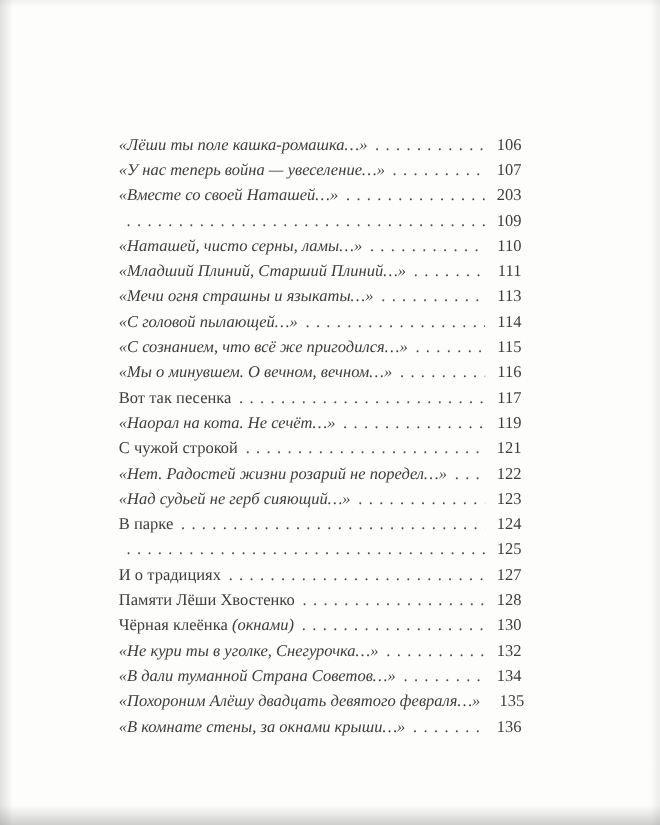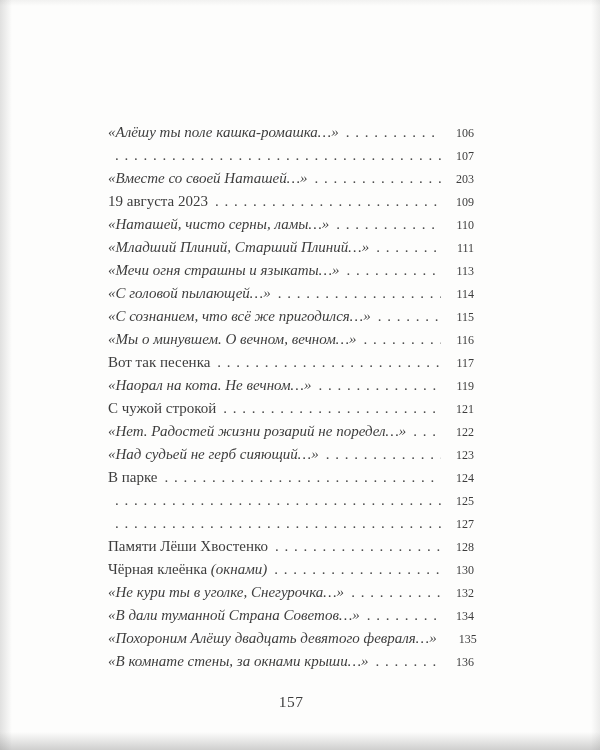--- a/index.html
+++ b/index.html
@@ -75,21 +75,21 @@
     overflow: hidden;
     margin: 0 5px 0 7px;
     letter-spacing: 1px;
     color: #4a4a4a;
     white-space: nowrap;
   }
   .pagenum {
     flex: 0 0 auto;
     min-width: 28px;
     text-align: right;
-    font-size: 12px;
+    font-size: 15px;
   }
   .folio {
     position: absolute;
     top: 693px;
     left: 108px;
     width: 366px;
     text-align: center;
     font-size: 15.5px;
     letter-spacing: 0.5px;
     color: #3d3d3d;
@@ -99,35 +99,35 @@
 <body>
 
 <div class="page">
   <div class="edge-top"></div>
   <div class="edge-left"></div>
   <div class="edge-right"></div>
   <div class="edge-bottom"></div>
 
   <div class="toc">
       <div class="toc-row">
-        <span class="title"><span class="it">«Алёшу ты поле кашка-ромашка…»</span></span>
+        <span class="title"><span class="it">«Лёши ты поле кашка-ромашка…»</span></span>
         <span class="leader">. . . . . . . . . . . . . . . . . . . . . . . . . . . . . . . . . . . . . . . . . . . . . . . . . . . . . . . . . . . . . . . . . . . . . . . . . . . . . . . . </span>
         <span class="pagenum">106</span>
       </div>
       <div class="toc-row">
+        <span class="title"><span class="it">«У нас теперь война — увеселение…»</span></span>
         <span class="leader">. . . . . . . . . . . . . . . . . . . . . . . . . . . . . . . . . . . . . . . . . . . . . . . . . . . . . . . . . . . . . . . . . . . . . . . . . . . . . . . . </span>
         <span class="pagenum">107</span>
       </div>
       <div class="toc-row">
         <span class="title"><span class="it">«Вместе со своей Наташей…»</span></span>
         <span class="leader">. . . . . . . . . . . . . . . . . . . . . . . . . . . . . . . . . . . . . . . . . . . . . . . . . . . . . . . . . . . . . . . . . . . . . . . . . . . . . . . . </span>
         <span class="pagenum">203</span>
       </div>
       <div class="toc-row">
-        <span class="title"><span>19 августа 2023</span></span>
         <span class="leader">. . . . . . . . . . . . . . . . . . . . . . . . . . . . . . . . . . . . . . . . . . . . . . . . . . . . . . . . . . . . . . . . . . . . . . . . . . . . . . . . </span>
         <span class="pagenum">109</span>
       </div>
       <div class="toc-row">
         <span class="title"><span class="it">«Наташей, чисто серны, ламы…»</span></span>
         <span class="leader">. . . . . . . . . . . . . . . . . . . . . . . . . . . . . . . . . . . . . . . . . . . . . . . . . . . . . . . . . . . . . . . . . . . . . . . . . . . . . . . . </span>
         <span class="pagenum">110</span>
       </div>
       <div class="toc-row">
         <span class="title"><span class="it">«Младший Плиний, Старший Плиний…»</span></span>
@@ -153,21 +153,21 @@
         <span class="title"><span class="it">«Мы о минувшем. О вечном, вечном…»</span></span>
         <span class="leader">. . . . . . . . . . . . . . . . . . . . . . . . . . . . . . . . . . . . . . . . . . . . . . . . . . . . . . . . . . . . . . . . . . . . . . . . . . . . . . . . </span>
         <span class="pagenum">116</span>
       </div>
       <div class="toc-row">
         <span class="title"><span>Вот так песенка</span></span>
         <span class="leader">. . . . . . . . . . . . . . . . . . . . . . . . . . . . . . . . . . . . . . . . . . . . . . . . . . . . . . . . . . . . . . . . . . . . . . . . . . . . . . . . </span>
         <span class="pagenum">117</span>
       </div>
       <div class="toc-row">
-        <span class="title"><span class="it">«Наорал на кота. Не вечном…»</span></span>
+        <span class="title"><span class="it">«Наорал на кота. Не сечёт…»</span></span>
         <span class="leader">. . . . . . . . . . . . . . . . . . . . . . . . . . . . . . . . . . . . . . . . . . . . . . . . . . . . . . . . . . . . . . . . . . . . . . . . . . . . . . . . </span>
         <span class="pagenum">119</span>
       </div>
       <div class="toc-row">
         <span class="title"><span>С чужой строкой</span></span>
         <span class="leader">. . . . . . . . . . . . . . . . . . . . . . . . . . . . . . . . . . . . . . . . . . . . . . . . . . . . . . . . . . . . . . . . . . . . . . . . . . . . . . . . </span>
         <span class="pagenum">121</span>
       </div>
       <div class="toc-row">
         <span class="title"><span class="it">«Нет. Радостей жизни розарий не поредел…»</span></span>
@@ -182,20 +182,21 @@
       <div class="toc-row">
         <span class="title"><span>В парке</span></span>
         <span class="leader">. . . . . . . . . . . . . . . . . . . . . . . . . . . . . . . . . . . . . . . . . . . . . . . . . . . . . . . . . . . . . . . . . . . . . . . . . . . . . . . . </span>
         <span class="pagenum">124</span>
       </div>
       <div class="toc-row">
         <span class="leader">. . . . . . . . . . . . . . . . . . . . . . . . . . . . . . . . . . . . . . . . . . . . . . . . . . . . . . . . . . . . . . . . . . . . . . . . . . . . . . . . </span>
         <span class="pagenum">125</span>
       </div>
       <div class="toc-row">
+        <span class="title"><span>И о традициях</span></span>
         <span class="leader">. . . . . . . . . . . . . . . . . . . . . . . . . . . . . . . . . . . . . . . . . . . . . . . . . . . . . . . . . . . . . . . . . . . . . . . . . . . . . . . . </span>
         <span class="pagenum">127</span>
       </div>
       <div class="toc-row">
         <span class="title"><span>Памяти Лёши Хвостенко</span></span>
         <span class="leader">. . . . . . . . . . . . . . . . . . . . . . . . . . . . . . . . . . . . . . . . . . . . . . . . . . . . . . . . . . . . . . . . . . . . . . . . . . . . . . . . </span>
         <span class="pagenum">128</span>
       </div>
       <div class="toc-row">
         <span class="title"><span>Чёрная клеёнка </span><span class="it">(окнами)</span></span>
@@ -217,14 +218,13 @@
         <span class="leader">. . . . . . . . . . . . . . . . . . . . . . . . . . . . . . . . . . . . . . . . . . . . . . . . . . . . . . . . . . . . . . . . . . . . . . . . . . . . . . . . </span>
         <span class="pagenum">135</span>
       </div>
       <div class="toc-row">
         <span class="title"><span class="it">«В комнате стены, за окнами крыши…»</span></span>
         <span class="leader">. . . . . . . . . . . . . . . . . . . . . . . . . . . . . . . . . . . . . . . . . . . . . . . . . . . . . . . . . . . . . . . . . . . . . . . . . . . . . . . . </span>
         <span class="pagenum">136</span>
       </div>
     </div>
 
-  <div class="folio">157</div>
 </div>
 
 </body></html>

